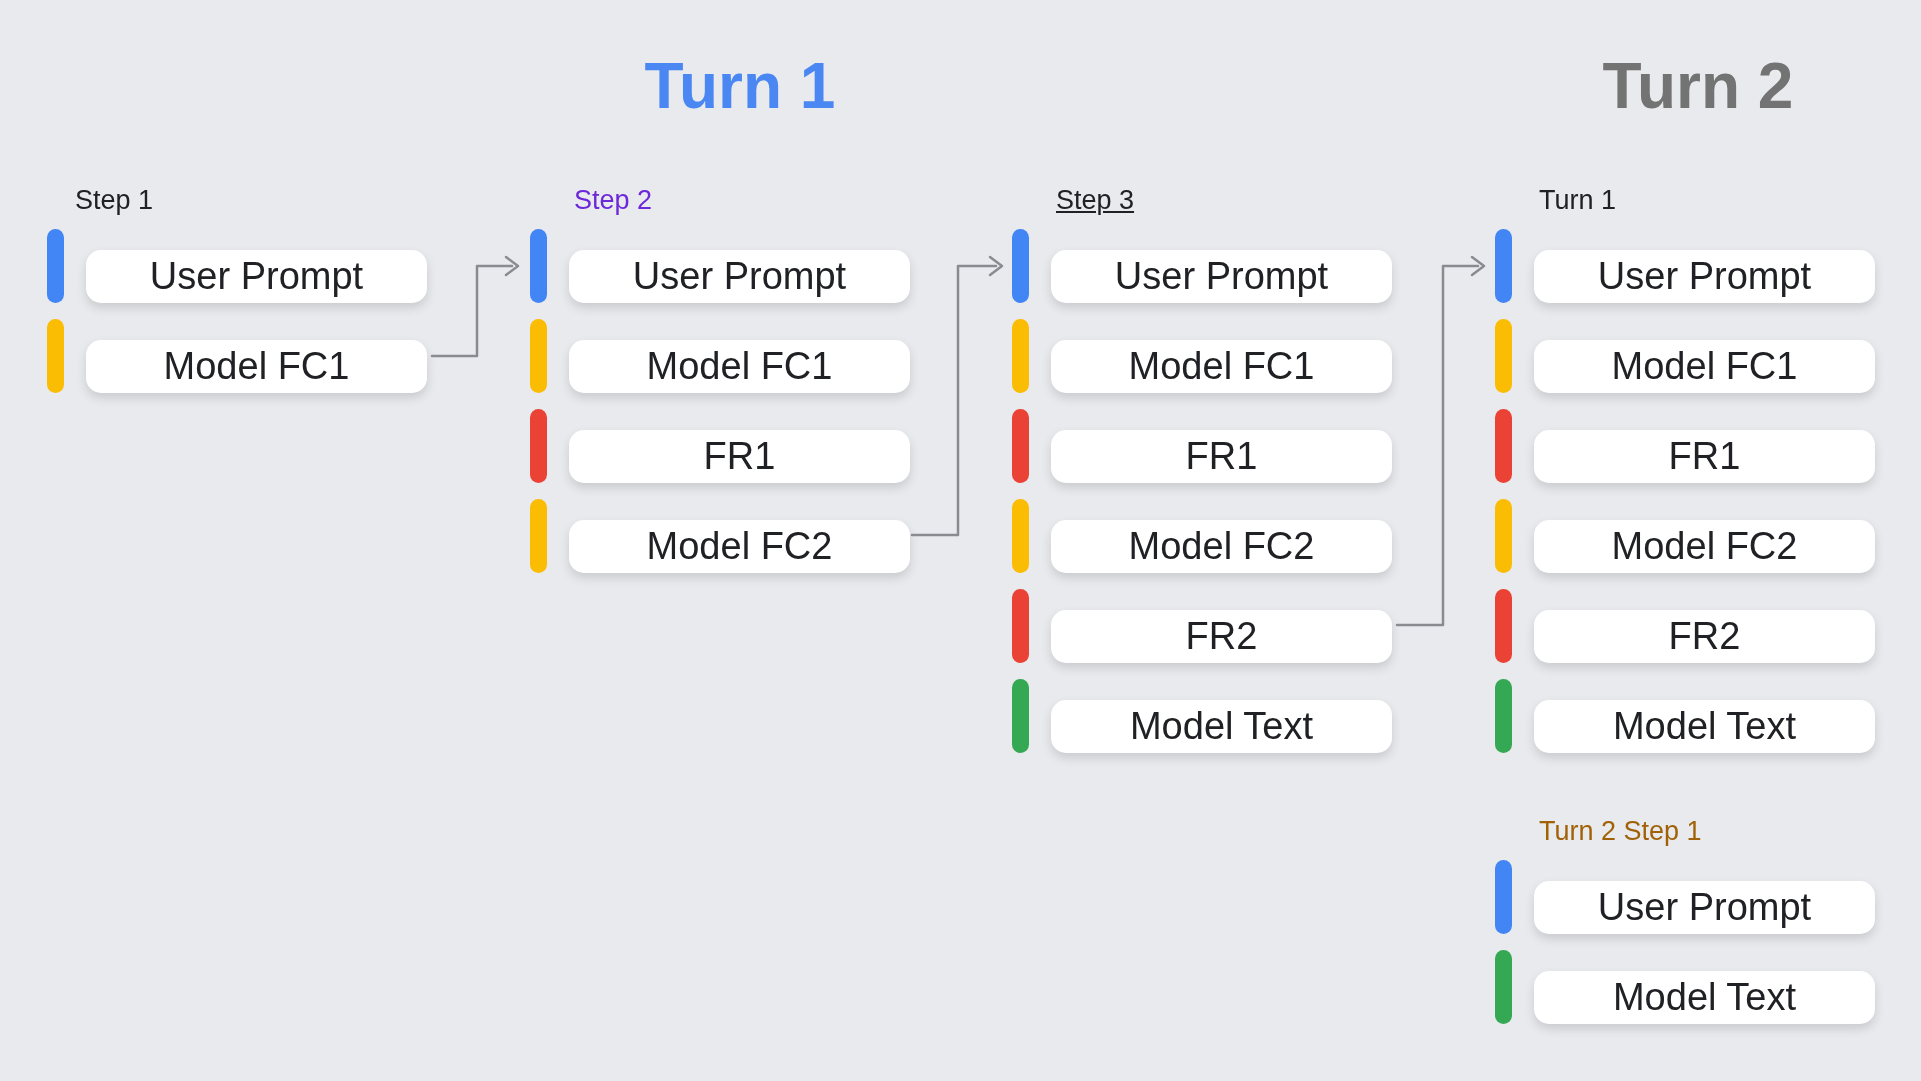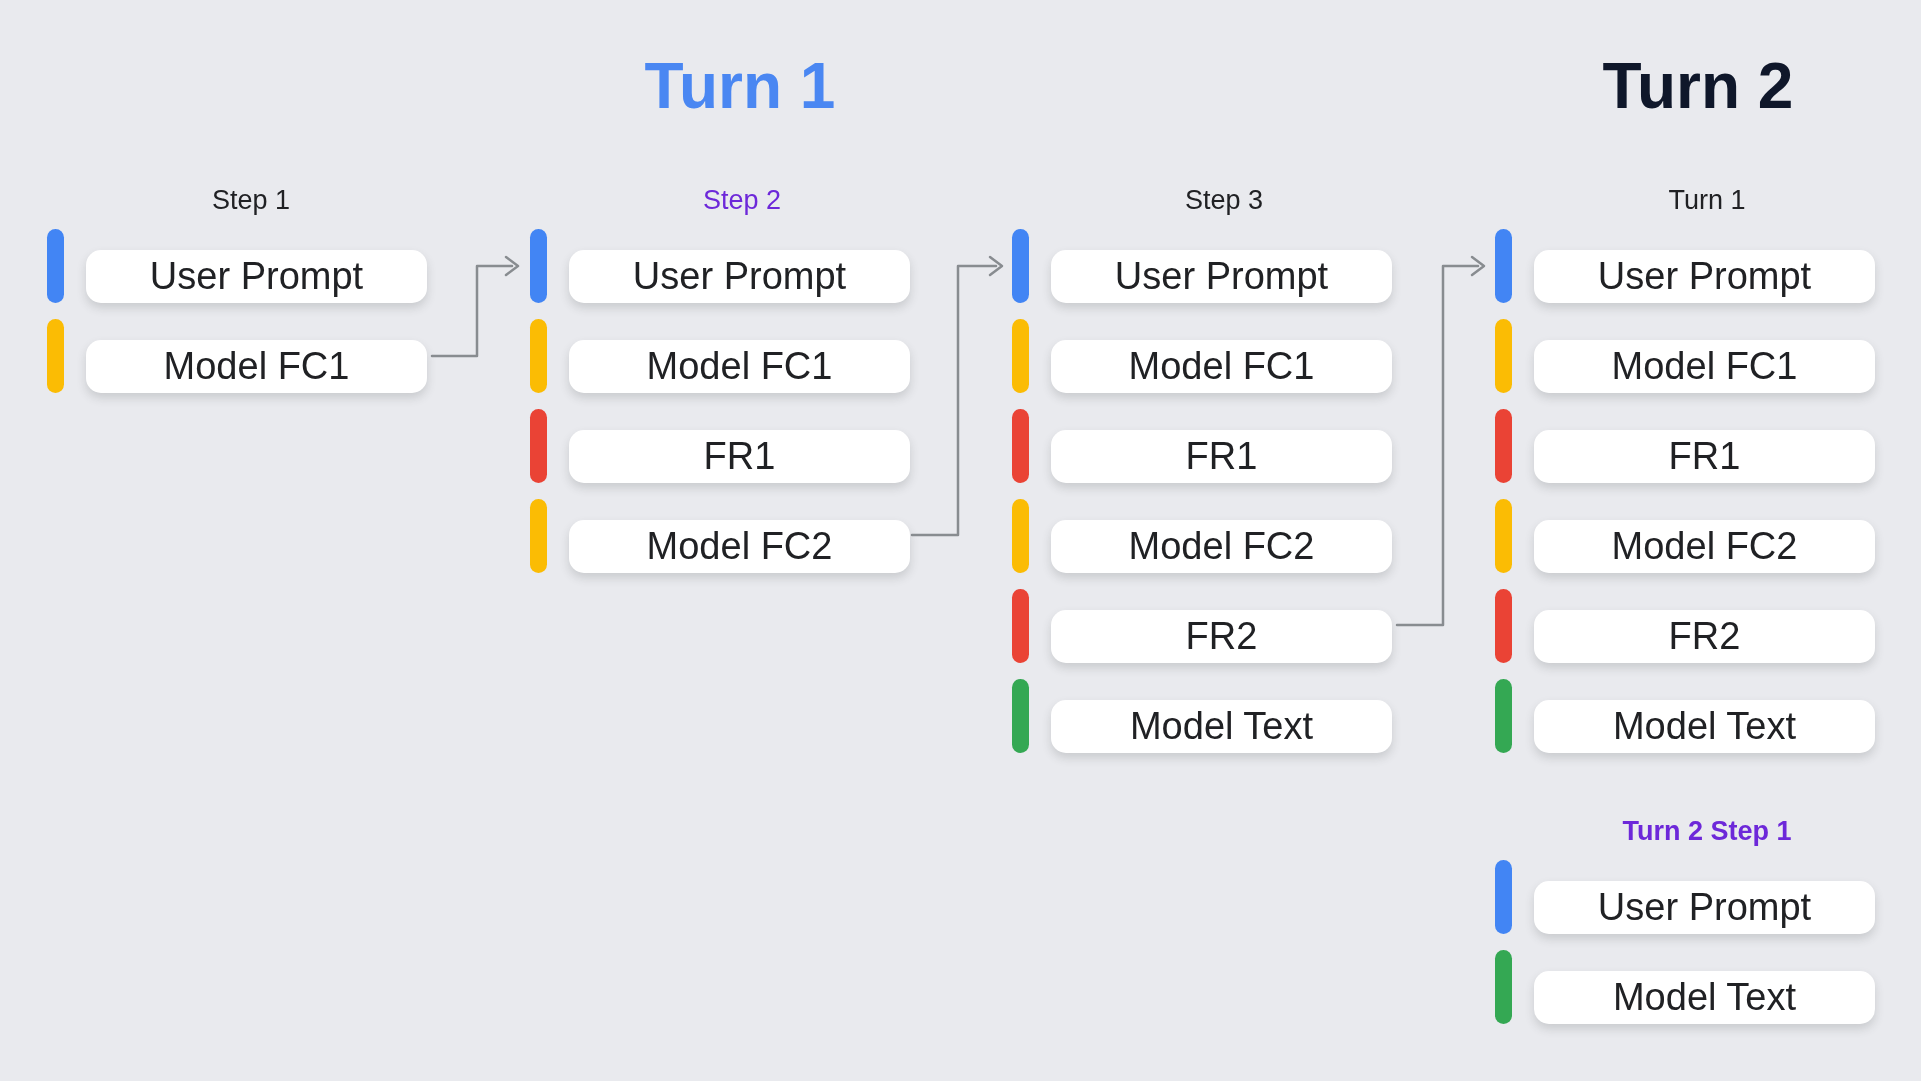--- a/index.html
+++ b/index.html
@@ -51,25 +51,25 @@
   .connector path {
     fill: none;
     stroke-width: 2.5px;
     stroke-linejoin: round;
     stroke-linecap: round;
   }
 </style>
 </head>
 <body>
 
-<div class="stage" style="background: rgb(233, 234, 238); text-align: center;">
+<div class="stage" style="background: rgb(233, 234, 238);">
 
   <div class="big-heading heading-accent" style="left: 740px; top: 54px; color: rgb(74, 135, 242);">Turn 1</div>
 
-  <div class="big-heading heading-accent" style="left: 1698px; top: 54px; color: #0f172a;">Turn 2</div>
+  <div class="big-heading heading-accent" style="left: 1698px; top: 54px; color: #737373;">Turn 2</div>
 
   <div class="column" style="left:47px; top:185px;">
     <div class="col-label" style="color: rgb(32, 33, 36); margin-left: 28px;">Step 1</div>
     <div class="rows">
         <div class="row">
           <span class="bar" style="background: rgb(66, 133, 244);"></span>
           <div class="card" style="background: rgb(255, 255, 255); color: rgb(32, 33, 36);">User Prompt</div>
         </div>
         <div class="row">
           <span class="bar" style="background: rgb(251, 188, 4);"></span>
@@ -94,21 +94,21 @@
           <div class="card" style="background: rgb(255, 255, 255); color: rgb(32, 33, 36);">FR1</div>
         </div>
         <div class="row">
           <span class="bar" style="background: rgb(251, 188, 4);"></span>
           <div class="card" style="background: rgb(255, 255, 255); color: rgb(32, 33, 36);">Model FC2</div>
         </div>
       </div>
   </div>
 
   <div class="column" style="left:1012px; top:185px;">
-    <div class="col-label" style="color: rgb(32, 33, 36);">Step 3</div>
+    <div class="col-label" style="color: rgb(32, 33, 36); text-decoration: underline;">Step 3</div>
     <div class="rows">
         <div class="row">
           <span class="bar" style="background: rgb(66, 133, 244);"></span>
           <div class="card" style="background: rgb(255, 255, 255); color: rgb(32, 33, 36);">User Prompt</div>
         </div>
         <div class="row">
           <span class="bar" style="background: rgb(251, 188, 4);"></span>
           <div class="card" style="background: rgb(255, 255, 255); color: rgb(32, 33, 36);">Model FC1</div>
         </div>
         <div class="row">
@@ -154,21 +154,21 @@
           <div class="card" style="background: rgb(255, 255, 255); color: rgb(32, 33, 36);">FR2</div>
         </div>
         <div class="row">
           <span class="bar" style="background: rgb(52, 168, 83);"></span>
           <div class="card" style="background: rgb(255, 255, 255); color: rgb(32, 33, 36);">Model Text</div>
         </div>
       </div>
   </div>
 
   <div class="column" style="left:1495px; top:816px;">
-    <div class="col-label" style="color: #6d28d9; font-weight: bold;">Turn 2 Step 1</div>
+    <div class="col-label" style="color: #a16207;">Turn 2 Step 1</div>
     <div class="rows">
         <div class="row">
           <span class="bar" style="background: rgb(66, 133, 244);"></span>
           <div class="card" style="background: rgb(255, 255, 255); color: rgb(32, 33, 36);">User Prompt</div>
         </div>
         <div class="row">
           <span class="bar" style="background: rgb(52, 168, 83);"></span>
           <div class="card" style="background: rgb(255, 255, 255); color: rgb(32, 33, 36);">Model Text</div>
         </div>
       </div>

